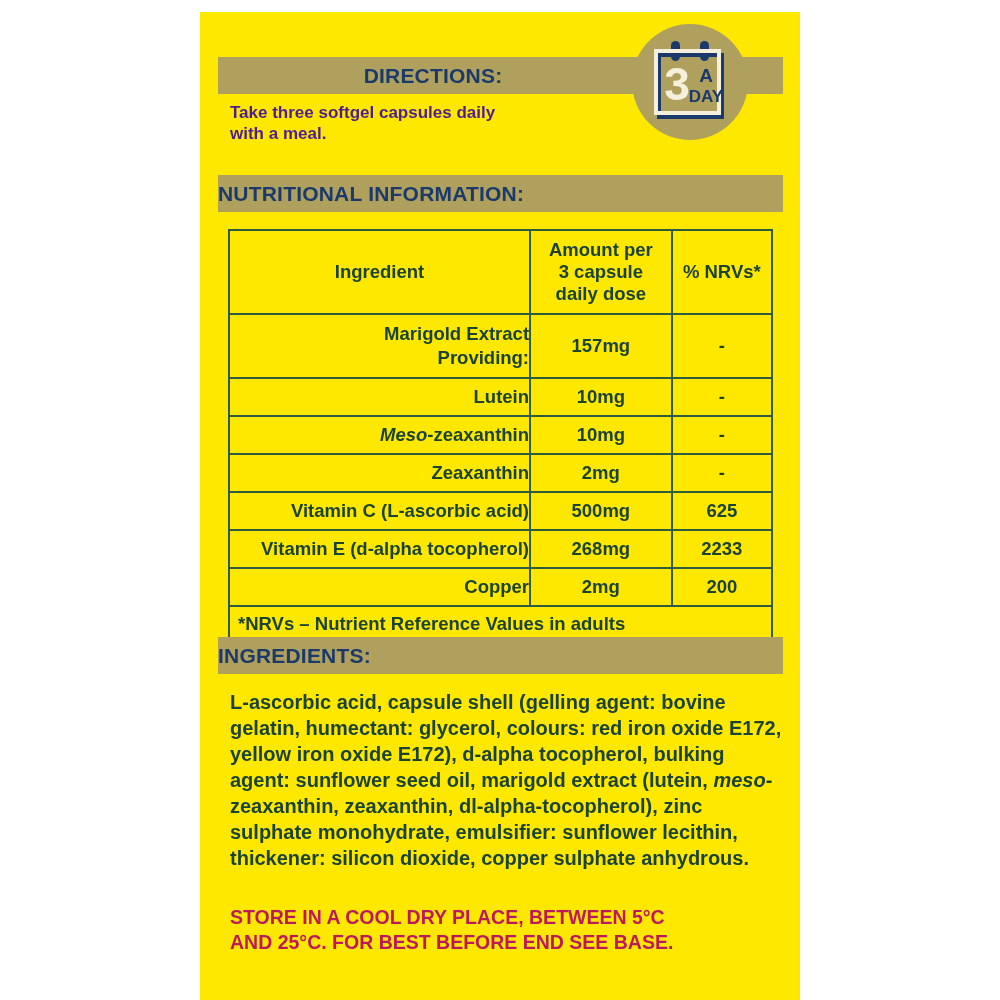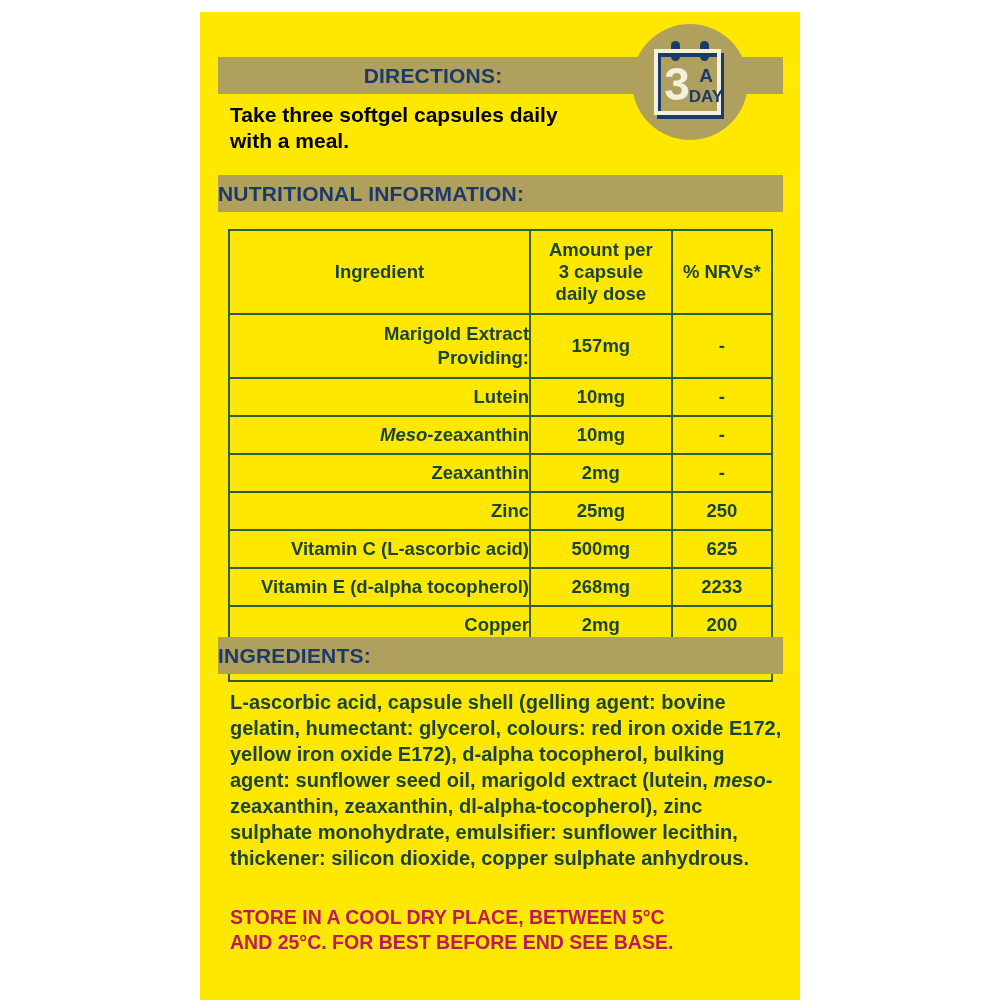--- a/index.html
+++ b/index.html
@@ -64,22 +64,22 @@
   #three-a-day-badge svg {
     display: block;
   }
 
   
   #directions-body {
     position: absolute;
     left: 30px;
     top: 90px;
     width: 420px;
-    color: #000000;
-    font-size: 21px;
+    color: #4c1d95;
+    font-size: 17px;
     font-weight: bold;
     line-height: 1.25;
   }
 
   
   #nutrition-banner {
     left: 18px;
     top: 163px;
     width: 565px;
     height: 37px;
@@ -227,25 +227,20 @@
         <td class="cell-name indent"><span class="italic-word">Meso</span><span>-zeaxanthin</span></td>
         <td class="cell-amount">10mg</td>
         <td class="cell-nrv">-</td>
       </tr>
       <tr class="data-row">
         <td class="cell-name indent">Zeaxanthin</td>
         <td class="cell-amount">2mg</td>
         <td class="cell-nrv">-</td>
       </tr>
       <tr class="data-row">
-        <td class="cell-name">Zinc</td>
-        <td class="cell-amount">25mg</td>
-        <td class="cell-nrv">250</td>
-      </tr>
-      <tr class="data-row">
         <td class="cell-name">Vitamin C (L-ascorbic acid)</td>
         <td class="cell-amount">500mg</td>
         <td class="cell-nrv">625</td>
       </tr>
       <tr class="data-row">
         <td class="cell-name">Vitamin E (d-alpha tocopherol)</td>
         <td class="cell-amount">268mg</td>
         <td class="cell-nrv">2233</td>
       </tr>
       <tr class="data-row">

